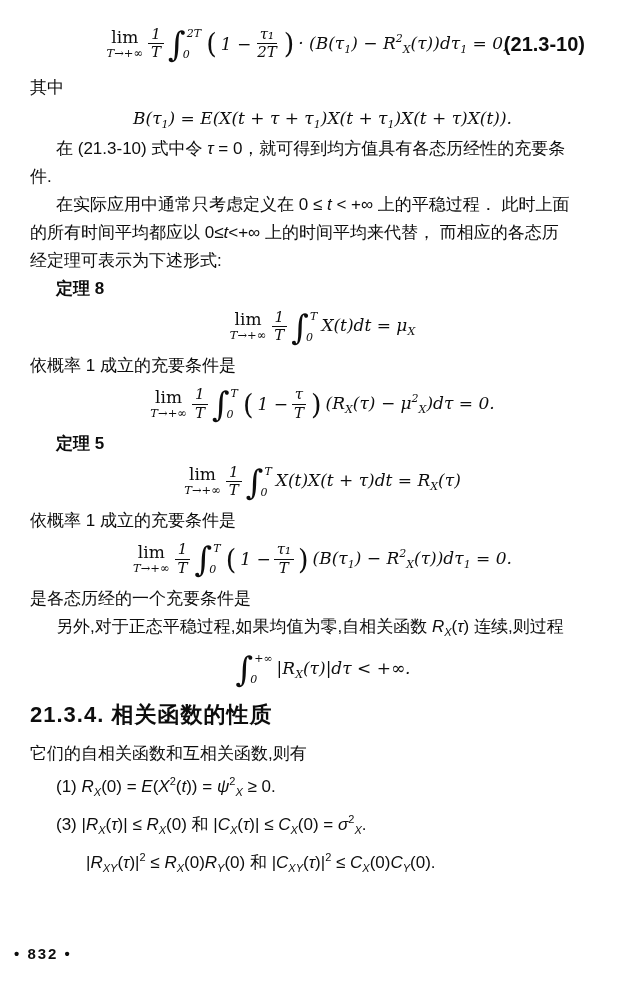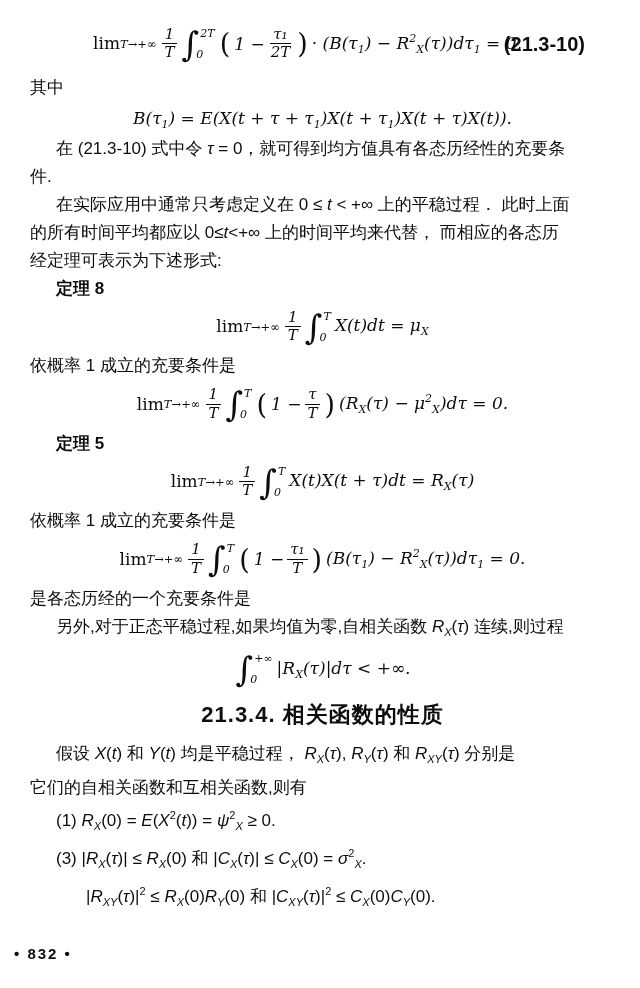--- a/index.html
+++ b/index.html
@@ -14,32 +14,32 @@
     padding:20px 25px 0 30px;
     overflow:hidden;
   }
   .tline{line-height:28px;white-space:nowrap;}
   .items .tline{line-height:27px;}
   .ind{padding-left:26px;}
   .ind2{padding-left:56px;}
   .bold{font-weight:bold;}
   .heading{
     font-size:22px;font-weight:bold;
-    margin:14px 0 10px 0;letter-spacing:1px;text-align:center;
+    margin:14px 0 10px 0;letter-spacing:1px;
   }
   
   .frow{
     position:relative;
     display:flex;align-items:center;justify-content:center;
     font-family:"DejaVu Serif","Liberation Serif",serif;
     font-style:italic;
     font-size:17px;
   }
   .fbody{display:inline-flex;align-items:center;gap:3px;}
-  .lim{display:inline-flex;flex-direction:row;align-items:center;line-height:1;margin-right:2px;}
+  .lim{display:inline-flex;flex-direction:column;align-items:center;line-height:1;margin-right:2px;}
   .lim-top{font-style:normal;font-size:17px;}
   .lim-bot{font-size:11.5px;margin-top:2px;}
   .frac{display:inline-flex;flex-direction:column;align-items:center;line-height:1.15;font-size:15px;}
   .frac .num{border-bottom:1px solid #0d0d0d;padding:0 3px;}
   .frac .den{padding:0 3px;}
   .int{display:inline-flex;align-items:center;margin:0 1px;}
   .int-sign{font-style:normal;font-size:34px;line-height:1;font-family:"DejaVu Serif",serif;}
   .int-lims{display:inline-flex;flex-direction:column;justify-content:space-between;height:34px;font-size:11px;line-height:1;}
   .int-top{margin:1px 0 0 1px;}
   .int-bot{margin:0 0 1px -3px;}
@@ -215,21 +215,20 @@
             <span class="int-top">+∞</span>
             <span class="int-bot">0</span>
           </span>
       </span>
       <span>|R<sub>X</sub>(τ)|dτ &lt; +∞.</span>
     </span>
   </div>
 
   <div class="heading">21.3.4. 相关函数的性质</div>
 
-  <div class="tline ind">假设 <i>X</i>(<i>t</i>) 和 <i>Y</i>(<i>t</i>) 均是平稳过程， <i>R</i><sub><i>X</i></sub>(<i>τ</i>), <i>R</i><sub><i>Y</i></sub>(<i>τ</i>) 和 <i>R</i><sub><i>XY</i></sub>(<i>τ</i>) 分别是</div>
   <div class="tline">它们的自相关函数和互相关函数,则有</div>
 
   <div class="items">
     <div class="tline ind">(1) <i>R</i><sub><i>X</i></sub>(0) = <i>E</i>(<i>X</i><sup>2</sup>(<i>t</i>)) = <i>ψ</i><sup>2</sup><sub><i>X</i></sub> ≥ 0.</div>
     <div class="tline ind">(3) |<i>R</i><sub><i>X</i></sub>(<i>τ</i>)| ≤ <i>R</i><sub><i>X</i></sub>(0) 和 |<i>C</i><sub><i>X</i></sub>(<i>τ</i>)| ≤ <i>C</i><sub><i>X</i></sub>(0) = <i>σ</i><sup>2</sup><sub><i>X</i></sub>.</div>
     <div class="tline ind2">|<i>R</i><sub><i>XY</i></sub>(<i>τ</i>)|<sup>2</sup> ≤ <i>R</i><sub><i>X</i></sub>(0)<i>R</i><sub><i>Y</i></sub>(0) 和 |<i>C</i><sub><i>XY</i></sub>(<i>τ</i>)|<sup>2</sup> ≤ <i>C</i><sub><i>X</i></sub>(0)<i>C</i><sub><i>Y</i></sub>(0).</div>
   </div>
 
   <div class="footer">• 832 •</div>
 </div>

